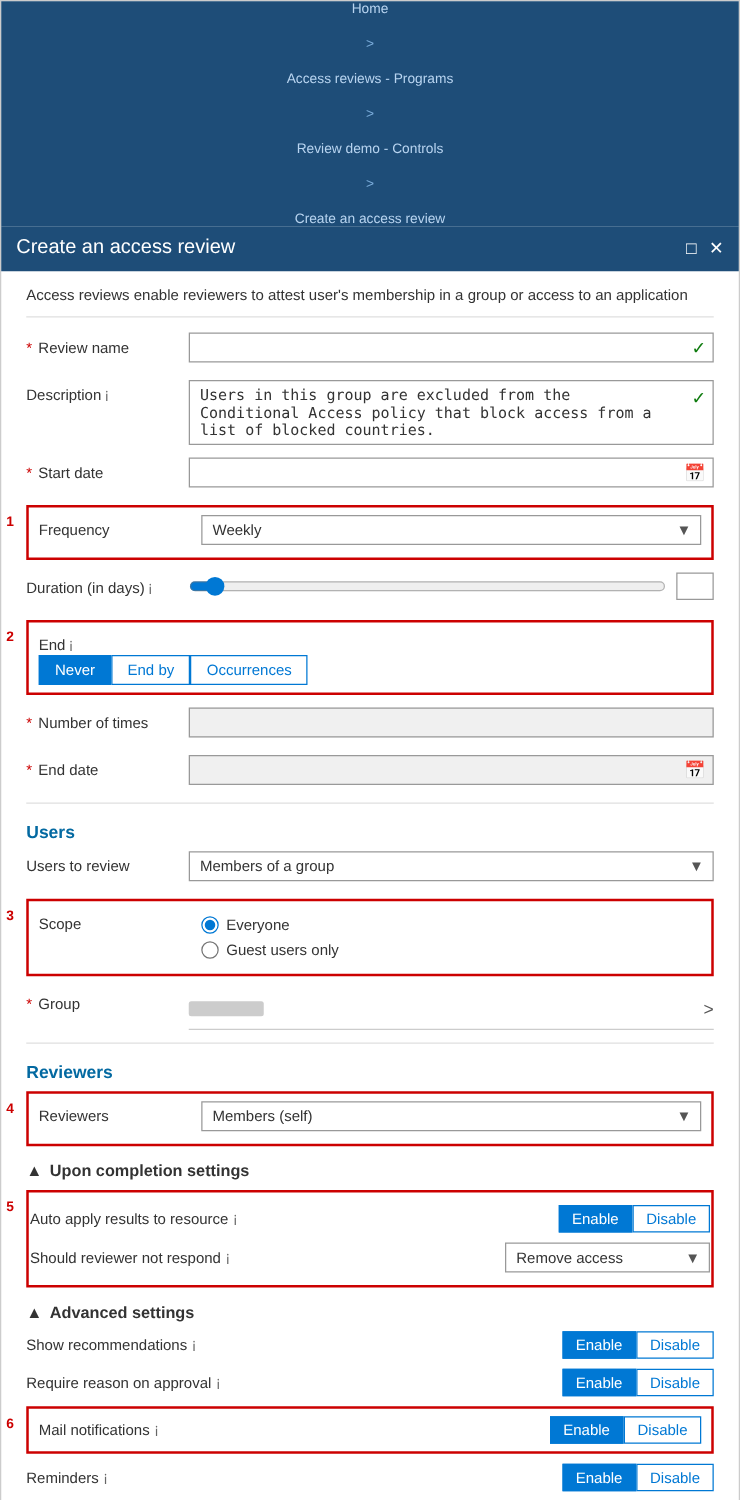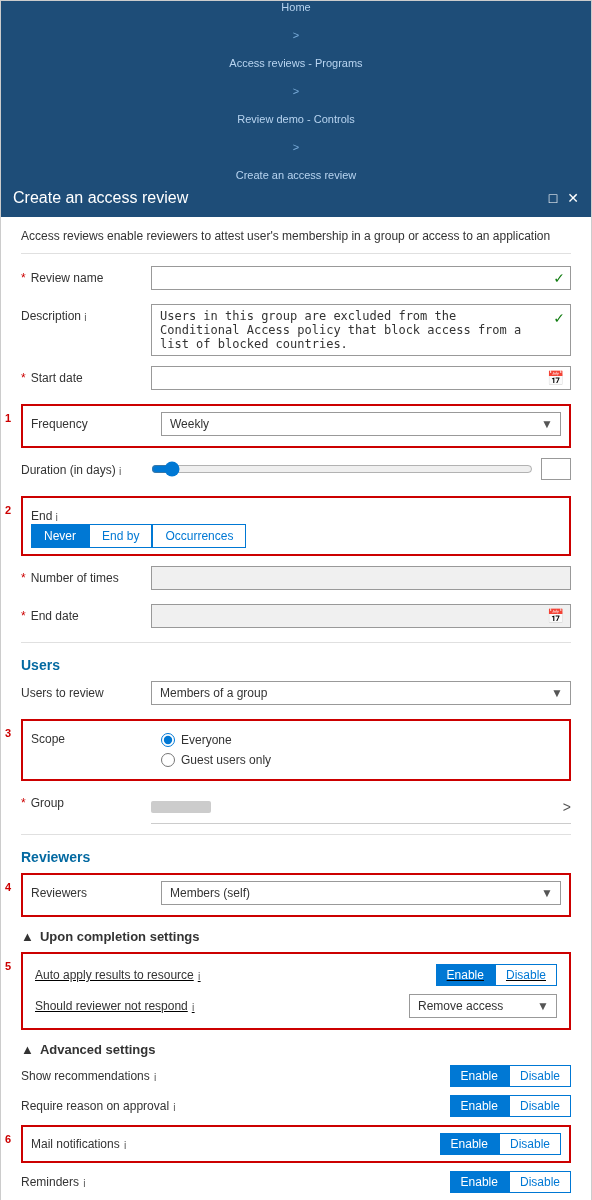--- a/index.html
+++ b/index.html
@@ -252,23 +252,22 @@
     .btn-ed.active {
       background: #0078d4;
       color: #fff;
     }
     .btn-ed.inactive {
       background: #fff;
       color: #0078d4;
     }
     .completion-inner {
       border: 2px solid #c00;
-      padding: 10px 12px;
+      padding: 10px 1px;
       margin-bottom: 8px;
-      text-decoration: underline;
     }
     .completion-row {
       display: flex;
       align-items: center;
       justify-content: space-between;
       margin-bottom: 8px;
     }
     .completion-row:last-child { margin-bottom: 0; }
     .completion-label {
       font-size: 12px;
@@ -569,21 +568,21 @@
           <div class="enable-disable-group">
             <button class="btn-ed active">Enable</button>
             <button class="btn-ed inactive">Disable</button>
           </div>
         </div>
         <div class="completion-row">
           <div class="completion-label">
             <span>Should reviewer not respond</span>
             <span class="info-icon">ℹ</span>
           </div>
-          <div class="select-wrapper" style="width:148px;">
+          <div class="select-wrapper" style="width:164px;">
             <select>
               <option>Remove access</option>
               <option>Approve access</option>
               <option>Take recommendations</option>
             </select>
             <span class="select-arrow">▼</span>
           </div>
         </div>
       </div>
     </div>

